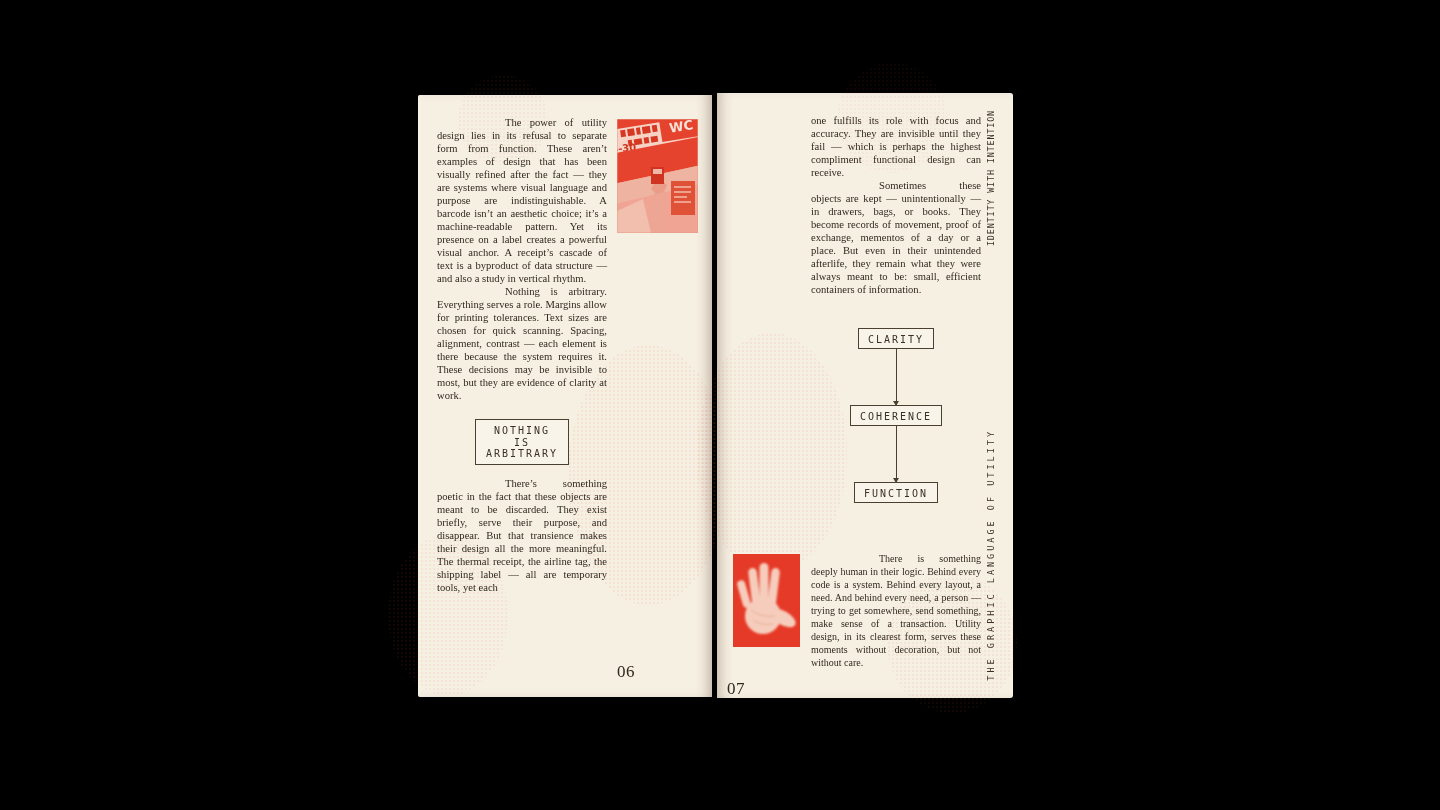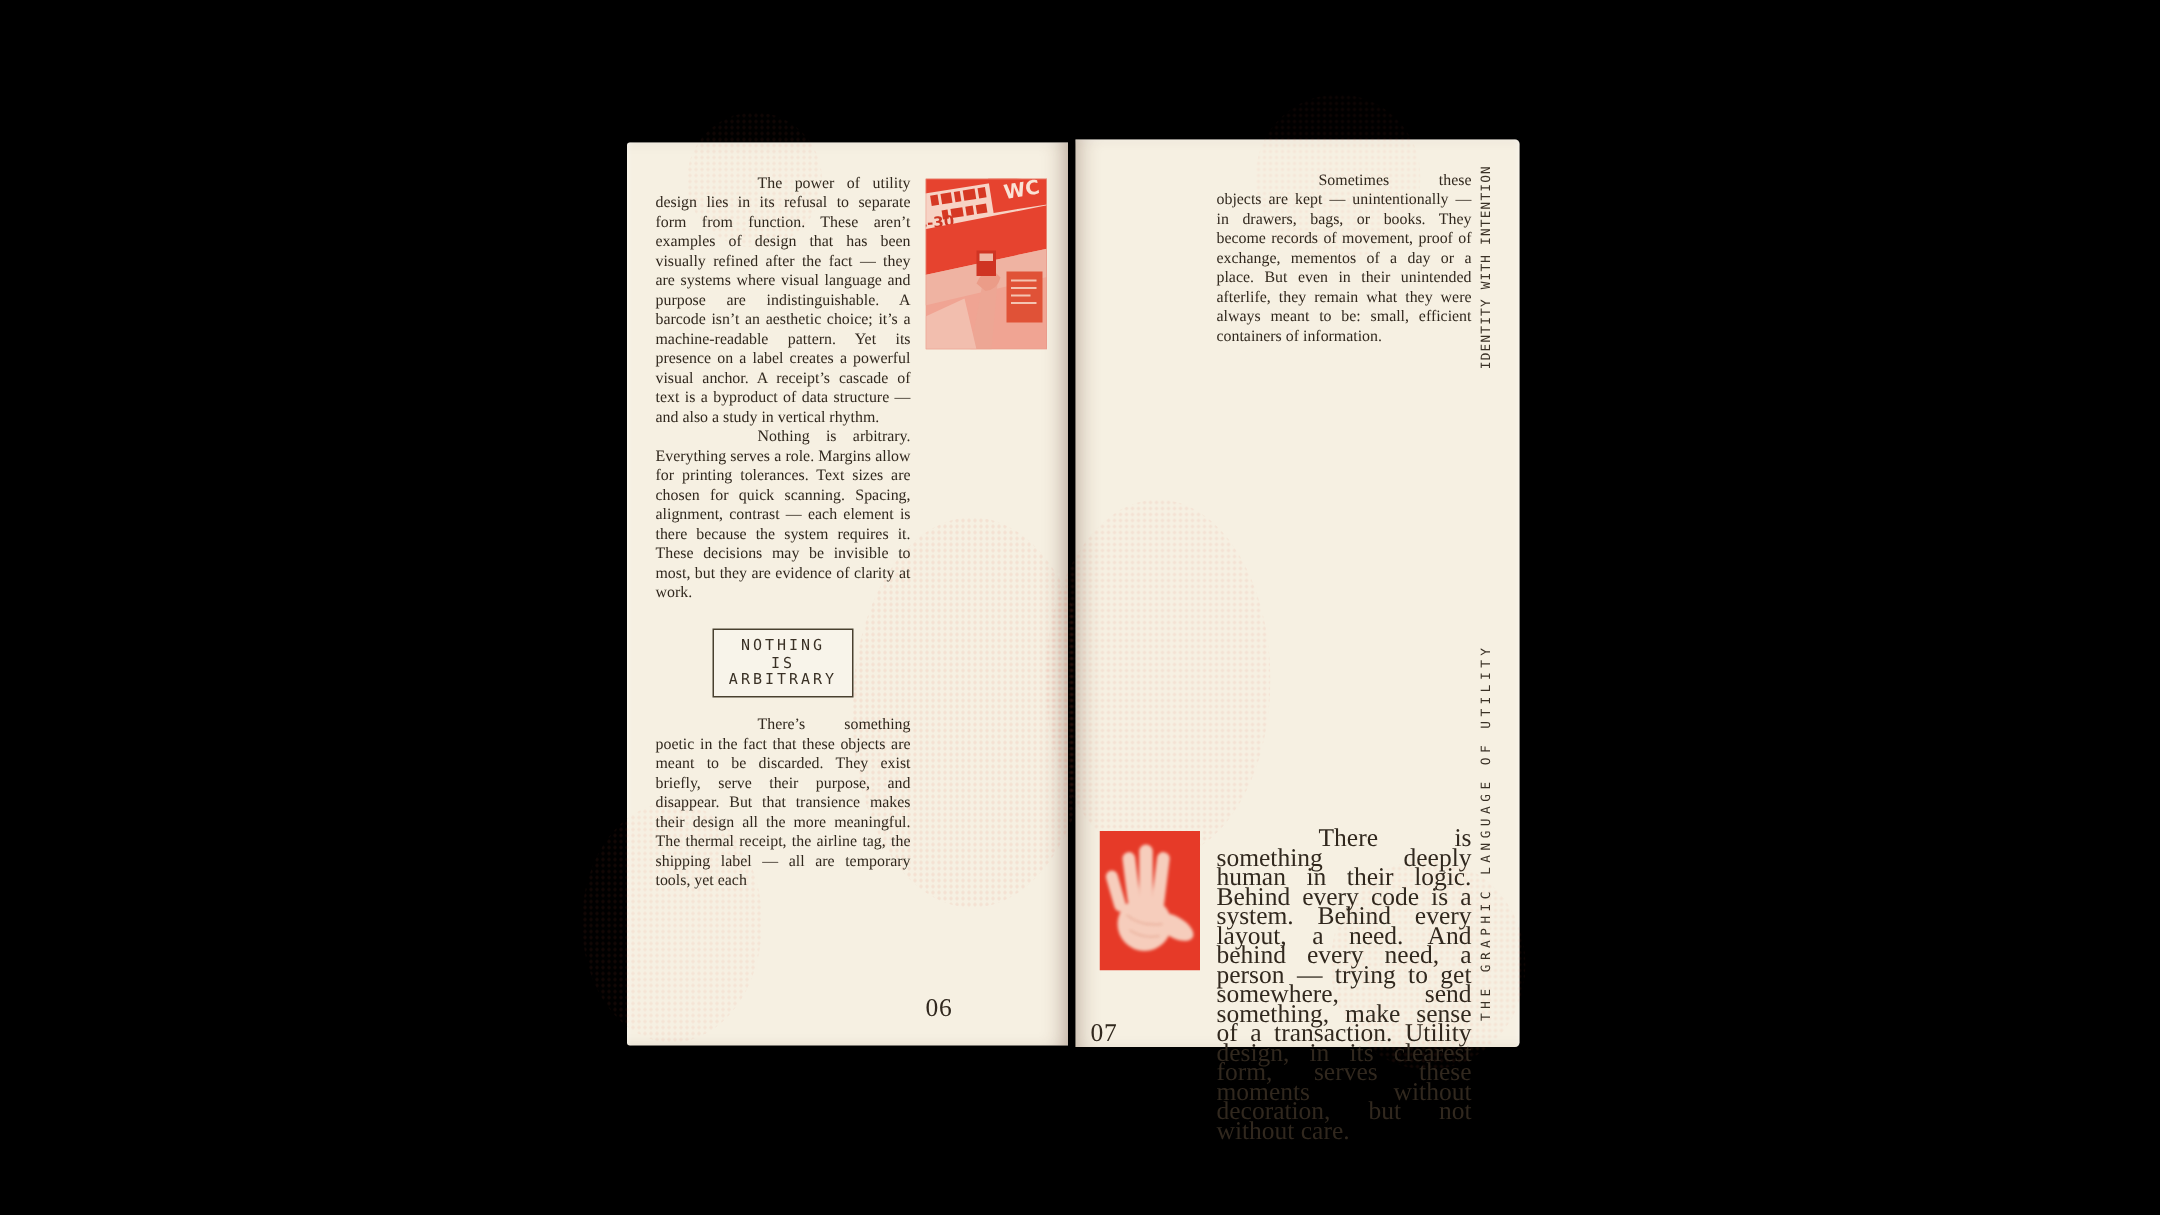--- a/index.html
+++ b/index.html
@@ -50,21 +50,21 @@
   .flow-arrow { position:relative; width:1px; height:56px; background:#49402f; }
   .flow-arrow::after {
     content:""; position:absolute; bottom:-1px; left:-3px;
     border:3.5px solid rgba(0,0,0,0); border-top:5px solid #49402f; border-bottom:none;
   }
   .photo { position:absolute; overflow:hidden; }
   .photo-ticket { left:199px; top:24px; width:81px; height:114px; }
   .bottom-block { position:absolute; left:16px; top:459px; width:250px; display:flex; }
   .photo-hand { position:relative; width:67px; height:93px; flex:0 0 67px; margin-top:2px; }
   .bottom-text { width:170px; margin-left:11px; }
-  .bottom-text p { font-size:17px; line-height:13px; text-align:justify; text-indent:68px; color:#31281e; }
+  .bottom-text p { font-size:10px; line-height:13px; text-align:justify; text-indent:68px; color:#31281e; }
   .pagenum { position:absolute; font-size:17px; letter-spacing:.5px; color:#31281e; }
   .pagenum-left  { left:199px; top:567px; }
   .pagenum-right { left:10px;  top:586px; }
   .vert-caption {
     position:absolute; writing-mode:vertical-rl; transform:rotate(180deg);
     font-family:"DejaVu Sans Mono","Liberation Mono",monospace;
     color:#3a3126; white-space:nowrap;
   }
   .vert-top    { left:269px; top:17px;  font-size:8.5px; letter-spacing:.8px; }
   .vert-bottom { left:269px; top:336px; font-size:8.5px; letter-spacing:3px; }
@@ -133,22 +133,30 @@
 
     <div class="pagenum pagenum-left">06</div>
   </div>
 
   <div class="page page-right">
     <div class="halftone" style="left:-20px; top:240px; width:150px; height:240px; opacity:.45;"></div>
     <div class="halftone" style="left:170px; top:480px; width:130px; height:140px; opacity:.4;"></div>
     <div class="halftone" style="left:120px; top:-30px; width:110px; height:110px; opacity:.3;"></div>
 
     <div class="body-col col-right">
+      <p>one fulfills its role with focus and accuracy. They are invisible until they fail — which is perhaps the highest compliment functional design can receive.</p>
       <p class="indent">Sometimes these objects are kept — unintentionally — in drawers, bags, or books. They become records of movement, proof of exchange, mementos of a day or a place. But even in their unintended afterlife, they remain what they were always meant to be: small, efficient containers of information.</p>
 
+      <div class="flowchart">
+        <div class="flow-node">CLARITY</div>
+        <div class="flow-arrow"></div>
+        <div class="flow-node">COHERENCE</div>
+        <div class="flow-arrow"></div>
+        <div class="flow-node">FUNCTION</div>
+      </div>
     </div>
 
     <div class="bottom-block">
 
       <div class="photo-hand">
         <svg width="67" height="93" viewBox="0 0 67 93" xmlns="http://www.w3.org/2000/svg">
           <defs>
             <filter id="soft" x="-20%" y="-20%" width="140%" height="140%">
               <feGaussianBlur stdDeviation="1.1"></feGaussianBlur>
             </filter>

